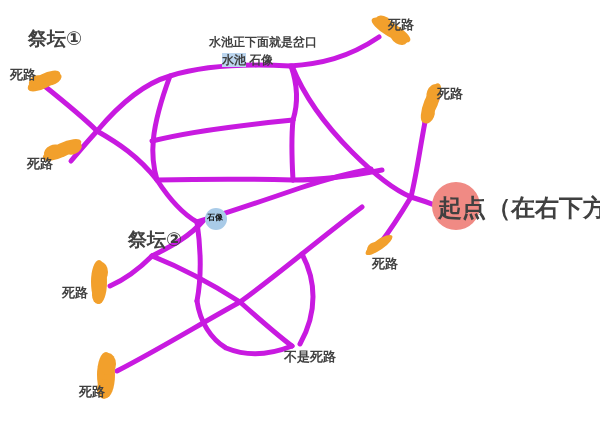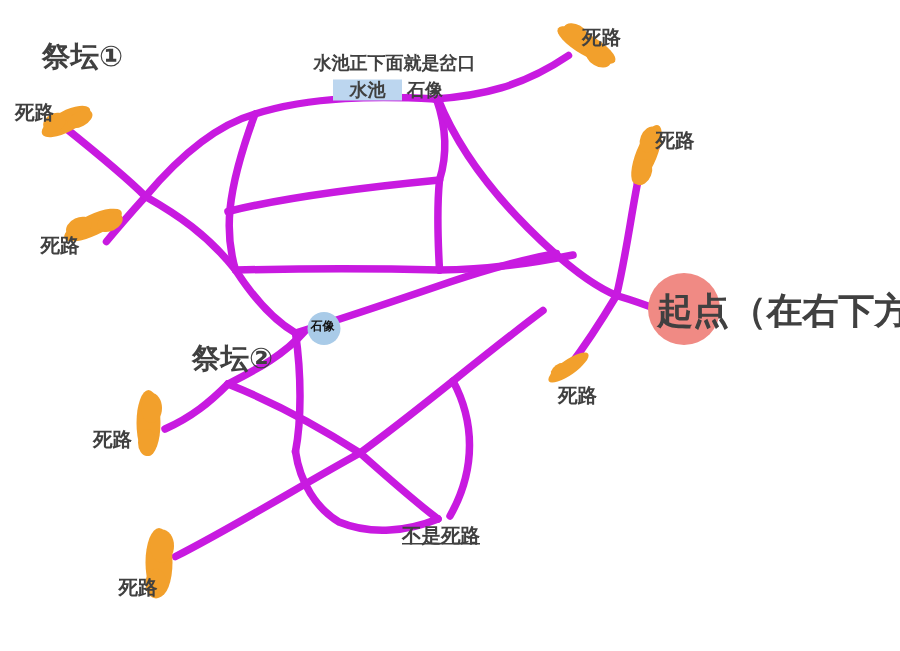--- a/index.html
+++ b/index.html
@@ -56,21 +56,21 @@
     font-size: 13px;
     font-weight: bold;
   }
   .label-statue-small {
     font-size: 8px;
     font-weight: bold;
     color: #111111;
   }
   .hl-pool {
     background: #bcd6ef;
-    padding: 0 11px;
+    padding: 0 0;
   }
   .circle-start {
     position: absolute;
     border-radius: 50%;
   }
   .circle-statue {
     position: absolute;
     border-radius: 50%;
   }
 </style>
@@ -177,21 +177,21 @@
   <span class="label label-altar" style="left:128px; top:230px;">祭坛②</span>
 
   <span class="label label-note-main" style="left:209px; top:36px;text-align:right;">水池正下面就是岔口</span>
   <span class="label label-note-sub" style="left:222px; top:54px;">
     <span class="hl-pool">水池</span><span> </span><span>石像</span>
   </span>
 
   <span class="label label-start" style="left:438px; top:196px;">起点</span>
   <span class="label label-start" style="left:487px; top:196px;">（在右下方）</span>
 
-  <span class="label label-notdead" style="left:268px; top:350px;text-decoration:underline;">不是死路</span>
+  <span class="label label-notdead" style="left:284px; top:350px;">不是死路</span>
 
   <span class="label label-deadend" style="left:10px; top:68px;">死路</span>
   <span class="label label-deadend" style="left:27px; top:157px;">死路</span>
   <span class="label label-deadend" style="left:62px; top:286px;">死路</span>
   <span class="label label-deadend" style="left:79px; top:385px;">死路</span>
   <span class="label label-deadend" style="left:388px; top:18px;">死路</span>
   <span class="label label-deadend" style="left:437px; top:87px;">死路</span>
   <span class="label label-deadend" style="left:372px; top:257px;">死路</span>
 
 </div>

